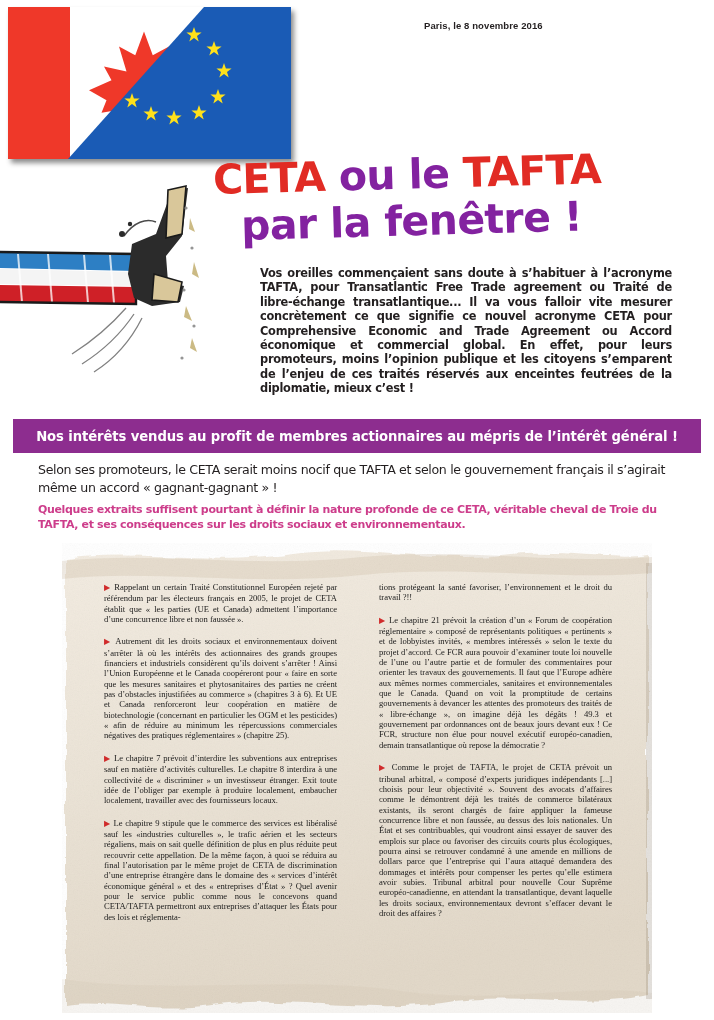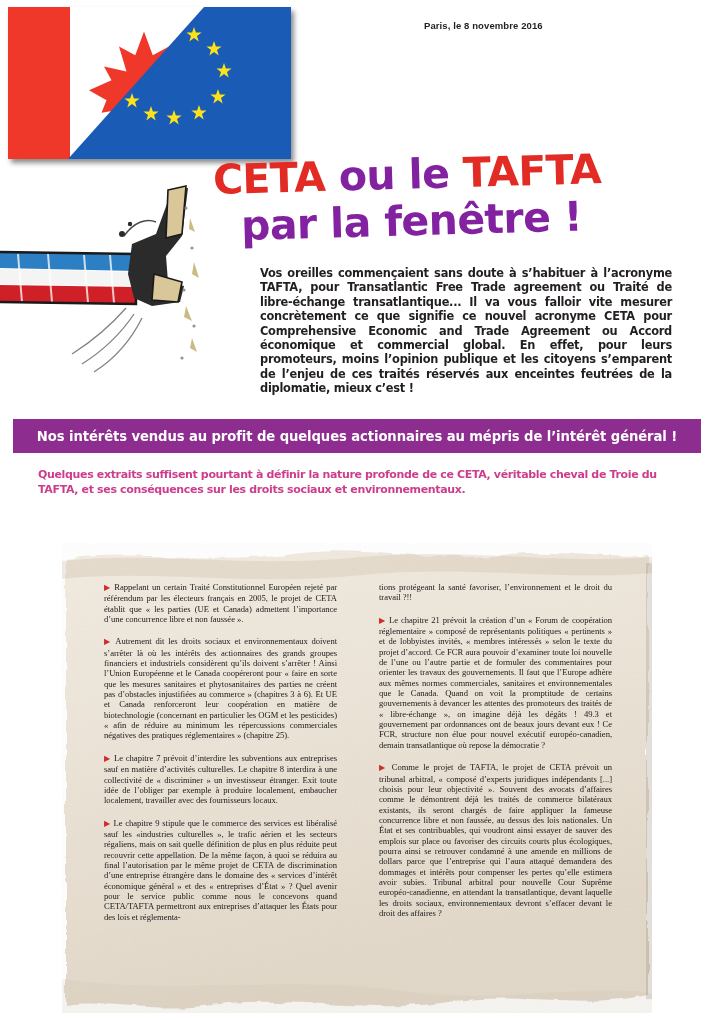--- a/index.html
+++ b/index.html
@@ -279,24 +279,25 @@
   </div>
 
   <div class="title-block">
     <div class="title-line l1"><span class="t-red">CETA</span><span class="t-purple"> ou le </span><span class="t-red">TAFTA</span></div>
     <div class="title-line l2 t-purple">par la fenêtre !</div>
   </div>
 
   <div class="intro">Vos oreilles commençaient sans doute à s’habituer à l’acronyme TAFTA, pour Transatlantic Free Trade agreement ou Traité de libre-échange transatlantique... Il va vous falloir vite mesurer concrètement ce que signifie ce nouvel acronyme CETA pour Comprehensive Economic and Trade Agreement ou Accord économique et commercial global. En effet, pour leurs promoteurs, moins l’opinion publique et les citoyens s’emparent de l’enjeu de ces traités réservés aux enceintes feutrées de la diplomatie, mieux c’est !</div>
 
   <div class="banner">
-    <span class="banner-text">Nos intérêts vendus au profit de quelques actionnaires au mépris de l’intérêt général !</span>
+    <span class="banner-text">Nos intérêts vendus au profit de membres actionnaires au mépris de l’intérêt général !</span>
   </div>
 
   <div class="lead">
+    <div class="lead-black">Selon ses promoteurs, le CETA serait moins nocif que TAFTA et selon le gouvernement français il s’agirait même un accord « gagnant-gagnant » !</div>
     <div class="lead-pink">Quelques extraits suffisent pourtant à définir la nature profonde de ce CETA, véritable cheval de Troie du TAFTA, et ses conséquences sur les droits sociaux et environnementaux.</div>
   </div>
 
   <div class="paper">
     <svg class="paper-bg" viewBox="0 0 590 470" preserveAspectRatio="none">
       <defs>
         <linearGradient id="pg" x1="0" y1="0" x2="0.25" y2="1">
           <stop offset="0%" stop-color="#f3ece1"></stop>
           <stop offset="45%" stop-color="#ece4d7"></stop>
           <stop offset="100%" stop-color="#e2d8c8"></stop>

